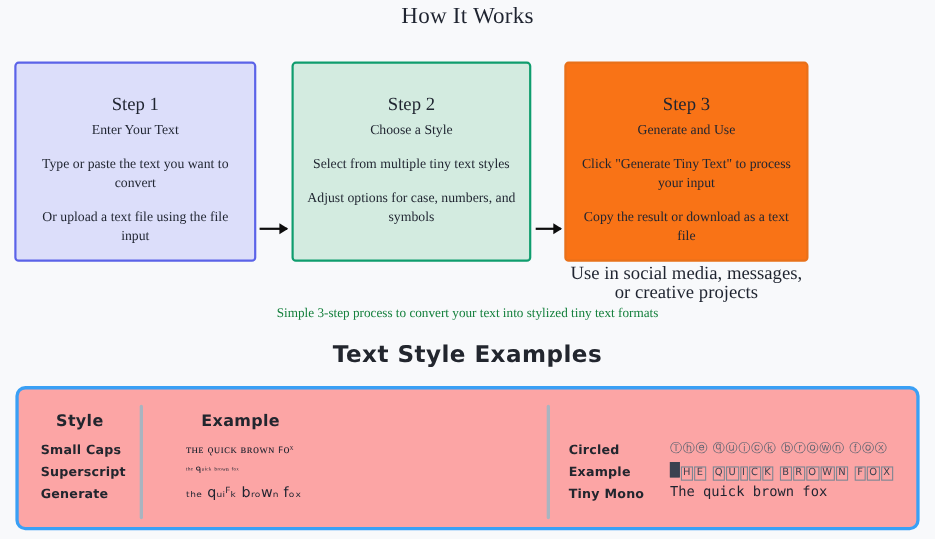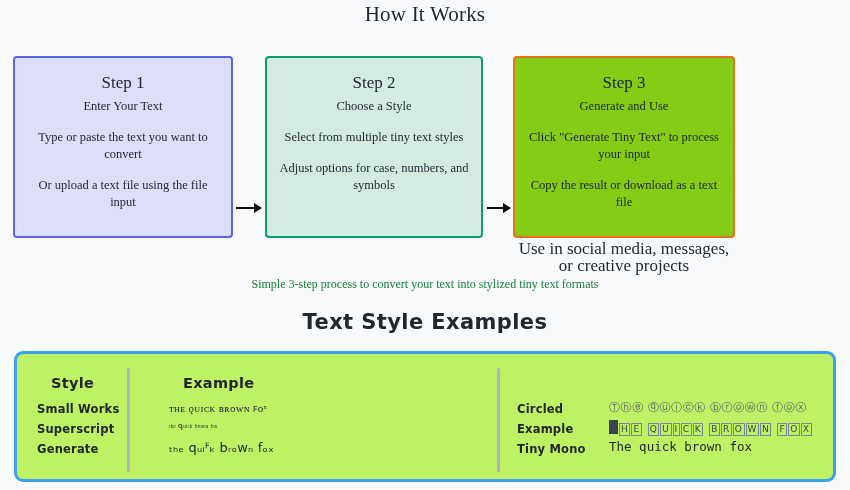--- a/index.html
+++ b/index.html
@@ -26,21 +26,21 @@
 
   
   .steps{position:absolute;left:0;top:56px;width:850px;height:186px;}
   .step{
     position:absolute;
     top:0;
     height:182px;
     border-radius:4px;
     box-sizing:border-box;
     text-align:center;
-    padding-top:14px;
+    padding-top:26px;
   }
   .step .s-title{
     font-size:17px;
     font-family:"Liberation Serif", serif;
     color:#1f2430;
     margin:0 0 4px 0;
     line-height:22px;
   }
   .step .s-sub{
     font-size:12.5px;
@@ -187,46 +187,46 @@
       <div class="s-line last">Or upload a text file using the file input</div>
     </div>
 
     <div class="step" id="step2" style="background: rgb(211, 235, 224); border-color: rgb(15, 157, 110);">
       <div class="s-title">Step 2</div>
       <div class="s-sub">Choose a Style</div>
       <div class="s-line">Select from multiple tiny text styles</div>
       <div class="s-line last">Adjust options for case, numbers, and symbols</div>
     </div>
 
-    <div class="step" id="step3" style="background: #84cc16; border-color: rgb(232, 113, 26);">
+    <div class="step" id="step3" style="background: #f97316; border-color: rgb(232, 113, 26);">
       <div class="s-title">Step 3</div>
       <div class="s-sub">Generate and Use</div>
       <div class="s-line">Click "Generate Tiny Text" to process your input</div>
       <div class="s-line last">Copy the result or download as a text file</div>
     </div>
 
     <div class="arrow" id="arrow1"></div>
     <div class="arrow" id="arrow2"></div>
   </div>
 
   <div class="overflow-note">Use in social media, messages, or creative projects</div>
 
   <div class="caption">Simple 3-step process to convert your text into stylized tiny text formats</div>
 
   <div class="examples-title">Text Style Examples</div>
 
-  <div class="panel" style="background: #bef264; border-color: rgb(58, 160, 245);">
+  <div class="panel" style="background: #fca5a5; border-color: rgb(58, 160, 245);">
 
     <div class="divider" id="div1"></div>
     <div class="divider" id="div2"></div>
 
     <div class="hdr" id="h-style">Style</div>
     <div class="hdr" id="h-example">Example</div>
 
-    <div class="rowlabel" id="l-smallcaps">Small Works</div>
+    <div class="rowlabel" id="l-smallcaps">Small Caps</div>
     <div class="rowlabel" id="l-superscript">Superscript</div>
     <div class="rowlabel" id="l-subscript">Generate</div>
 
     <div class="rowvalue" id="v-smallcaps">ᴛʜᴇ ǫᴜɪᴄᴋ ʙʀᴏᴡɴ ꜰᴏˣ</div>
     <div class="rowvalue" id="v-superscript">ᵗʰᵉ ᑫᵘⁱᶜᵏ ᵇʳᵒʷⁿ ᶠᵒˣ</div>
     <div class="rowvalue" id="v-subscript">ₜₕₑ qᵤᵢꟳₖ bᵣₒwₙ fₒₓ</div>
 
     <div class="rowlabel" id="l-circled">Circled</div>
     <div class="rowlabel" id="l-squared">Example</div>
     <div class="rowlabel" id="l-tinymono">Tiny Mono</div>

